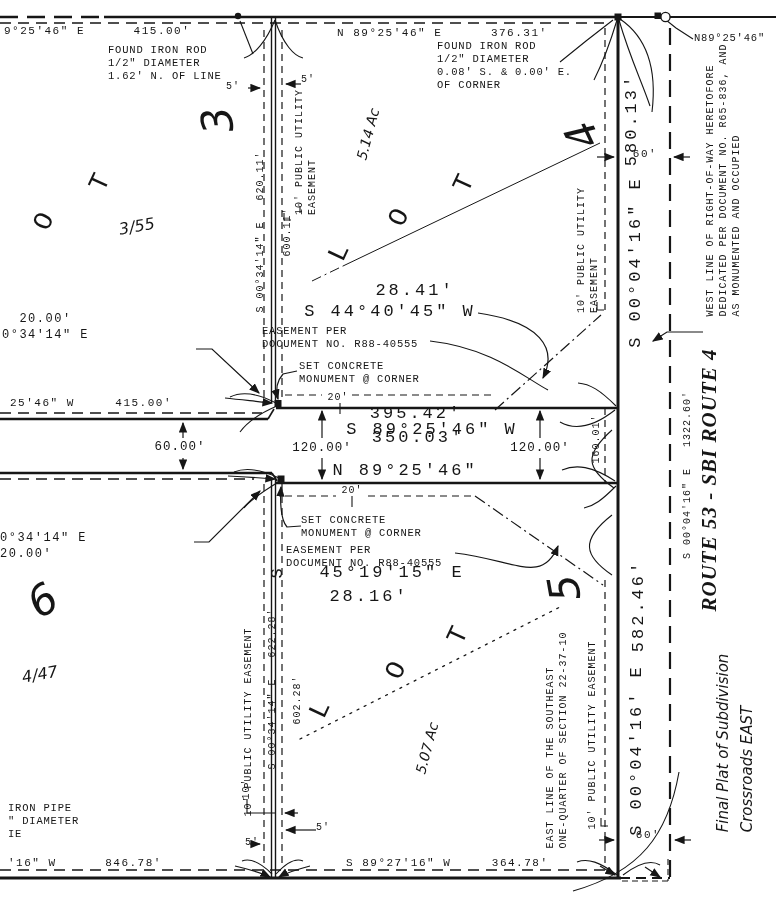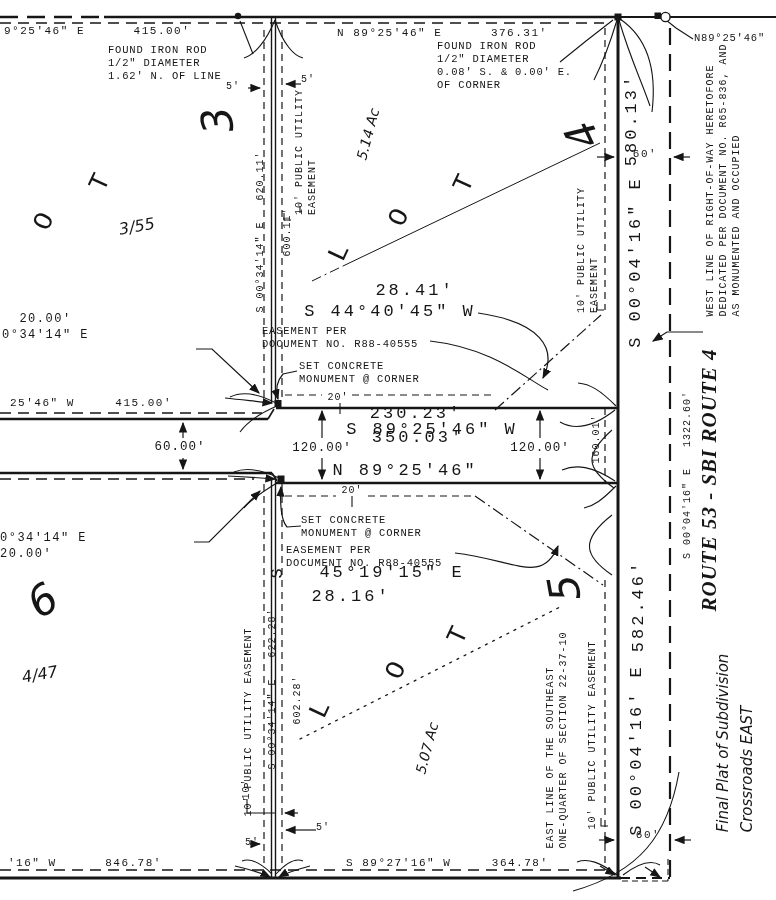--- a/index.html
+++ b/index.html
@@ -205,22 +205,25 @@
 <div class="lbl s10 c" style="left:252px;top:842px">5'</div>
 <div class="lbl s10 c" style="left:323px;top:827px">5'</div>
 <div class="lbl s10 r90" style="left:246px;top:789px">10'</div>
 
 <div class="lbl s14" style="left:2px;top:312px">  20.00'
 0°34'14" E</div>
 <div class="lbl s14" style="left:0px;top:531px">0°34'14" E
 20.00'</div>
 <div class="lbl s11" style="left:10px;top:396px">25'46" W     415.00'</div>
 <div class="lbl s11" style="left:8px;top:856px">'16" W      846.78'</div>
-
-<div class="lbl s17 c" style="left:416px;top:414px">230.23'</div>
+<div class="lbl s10n" style="left:8px;top:802px">IRON PIPE
+" DIAMETER
+IE</div>
+
+<div class="lbl s17 c" style="left:416px;top:414px">395.42'</div>
 <div class="lbl s17 c" style="left:432px;top:430px">S 89°25'46" W</div>
 <div class="lbl s17 c" style="left:418px;top:438px">350.03'</div>
 <div class="lbl s17 c" style="left:405px;top:471px">N 89°25'46"</div>
 <div class="lbl s12 c" style="left:180px;top:447px">60.00'</div>
 <div class="lbl s12 c" style="left:322px;top:448px">120.00'</div>
 <div class="lbl s12 c" style="left:540px;top:448px">120.00'</div>
 <div class="lbl s10 r90" style="left:596px;top:439px">160.01'</div>
 <div class="lbl s10 c" style="left:338px;top:397px">20'</div>
 <div class="lbl s10 c" style="left:352px;top:490px">20'</div>
 
@@ -230,21 +233,21 @@
 DOCUMENT NO. R88-40555</div>
 <div class="lbl s10n" style="left:299px;top:360px">SET CONCRETE
 MONUMENT @ CORNER</div>
 
 <div class="lbl s10n" style="left:301px;top:514px">SET CONCRETE
 MONUMENT @ CORNER</div>
 <div class="lbl s10n" style="left:286px;top:544px">EASEMENT PER
 DOCUMENT NO. R88-40555</div>
 <div class="lbl s17 r90" style="left:278px;top:572px">S</div>
 <div class="lbl s17 c" style="left:392px;top:573px">45°19'15" E</div>
-<div class="lbl s17 c" style="left:351px;top:597px">28.16'</div>
+<div class="lbl s17 c" style="left:369px;top:597px">28.16'</div>
 
 <div class="lbl s17 r90" style="left:632px;top:120px">580.13'</div>
 <div class="lbl s17 r90" style="left:636px;top:262px">S 00°04'16" E</div>
 <div class="lbl s11 c" style="left:645px;top:154px">60'</div>
 <div class="lbl s17 r90" style="left:639px;top:606px">582.46'</div>
 <div class="lbl s17 r90" style="left:637px;top:750px">S 00°04'16' E</div>
 <div class="lbl s11 c" style="left:648px;top:835px">60'</div>
 <div class="lbl s10 r90" style="left:723px;top:180px">WEST LINE OF RIGHT-OF-WAY HERETOFORE
 DEDICATED PER DOCUMENT NO. R65-836, AND
 AS MONUMENTED AND OCCUPIED</div>

